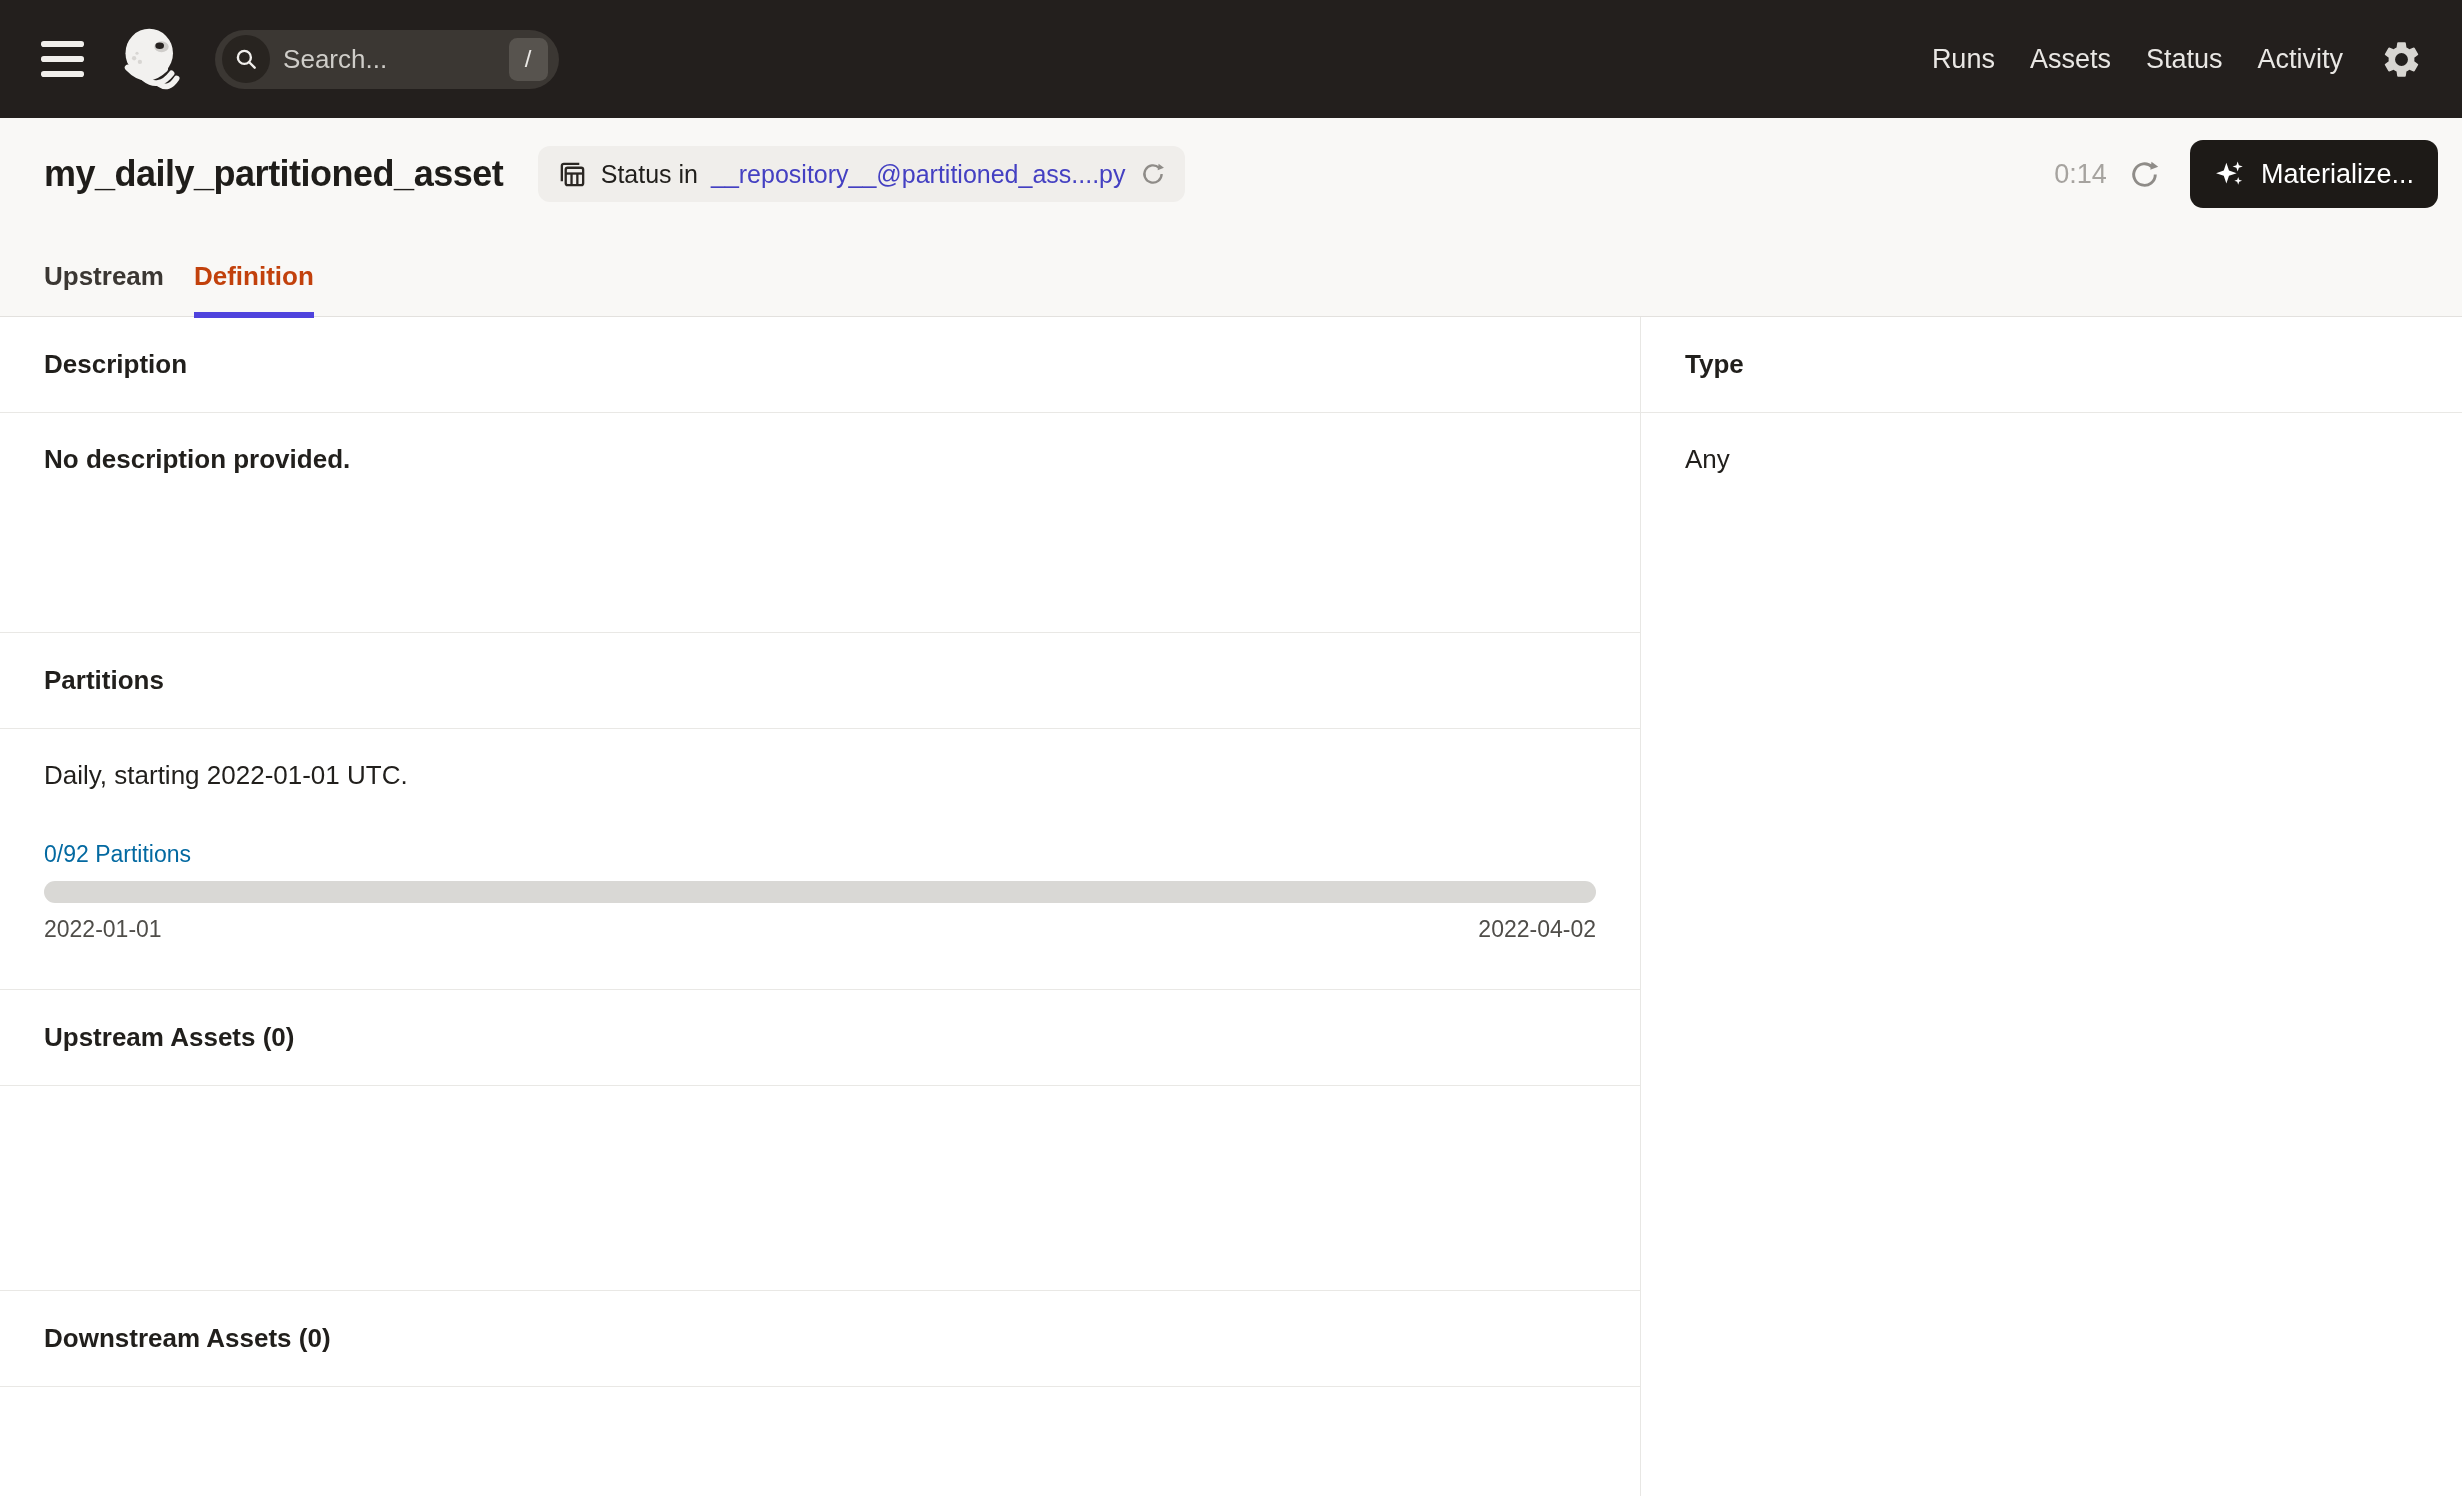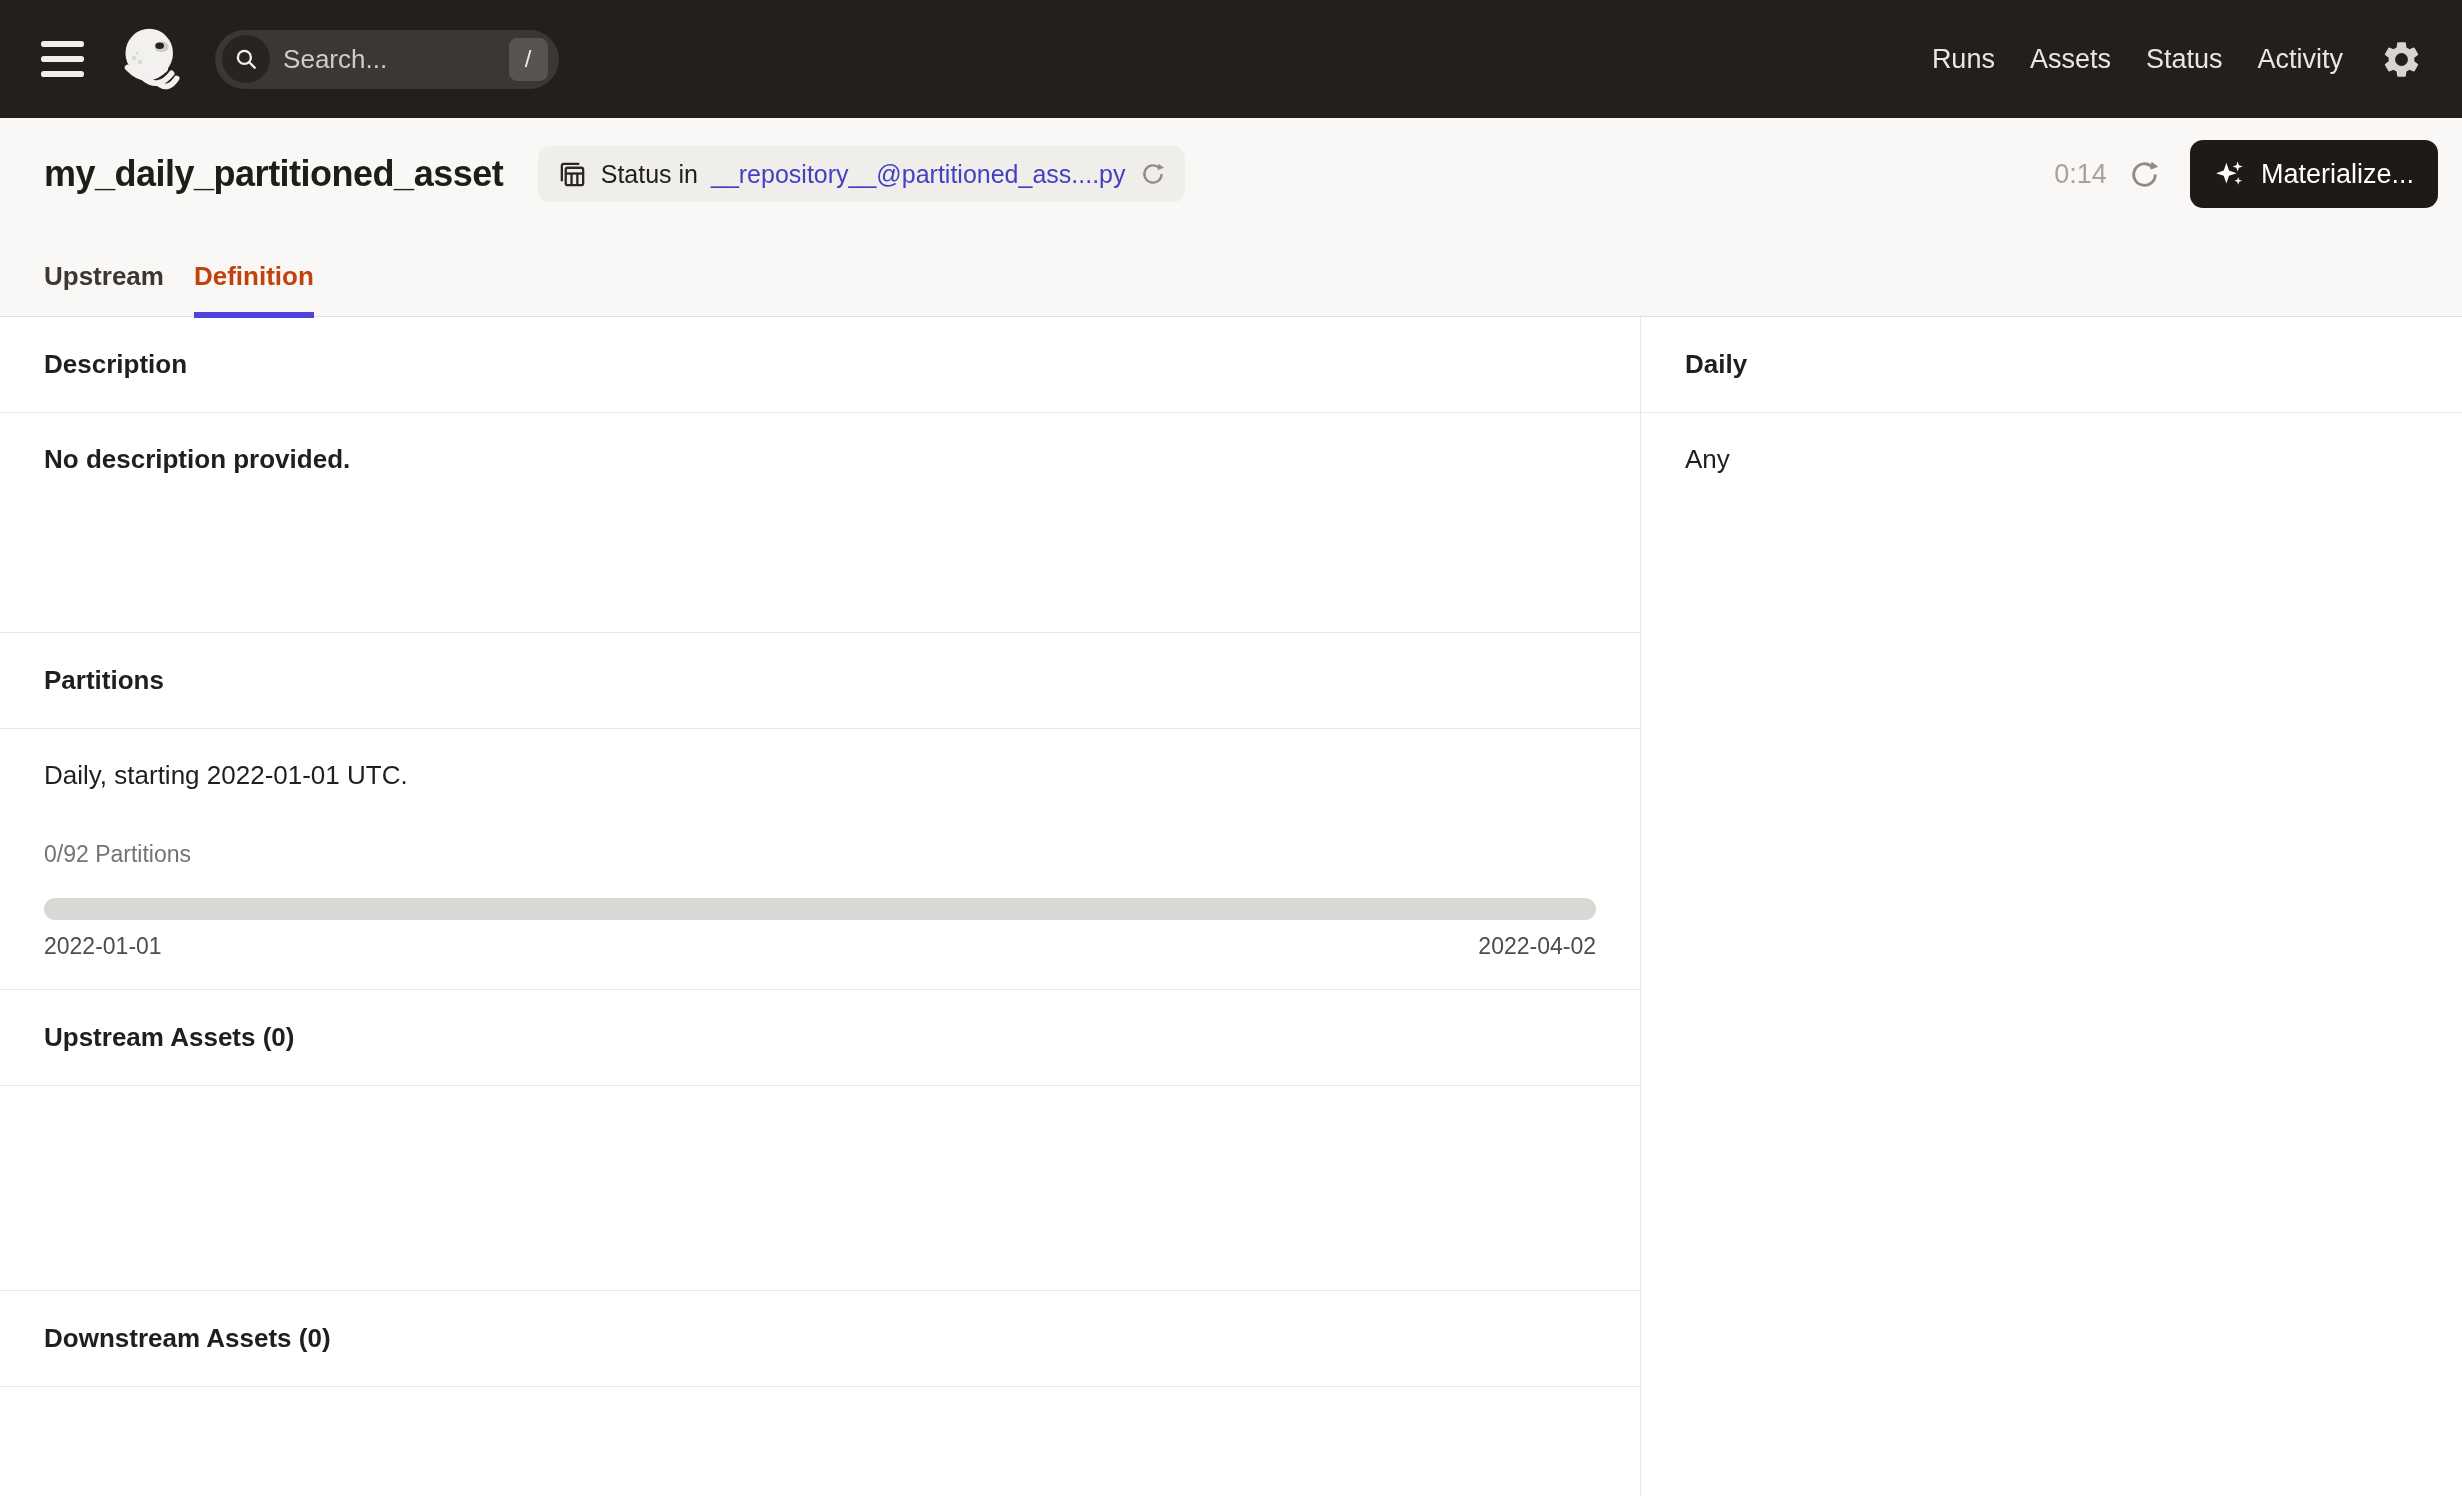--- a/index.html
+++ b/index.html
@@ -61,21 +61,21 @@
   .section-body { padding:31px 44px; font-size:26px; color:#211F1C;
                   border-bottom:1.9px solid #E9E8E5; }
   .body-desc       { height:220px;font-weight:bold; }
   .body-partitions { height:261px; }
   .body-upstream   { height:205px; }
   .body-last       { border-bottom:none; height:107px; }
   .body-type       { border-bottom:none; }
 
   
   .part-summary { margin-bottom:50px; }
-  .progress-label { font-size:23px; color:#737373; margin-bottom:30px; }
+  .progress-label { font-size:23px; color:#0369a1; margin-bottom:13px; }
   .progress-track { height:22px; background:#D9D8D5; border-radius:11px; overflow:hidden; }
   .progress-fill  { height:100%; width:0%; background:#4F43DD; border-radius:11px; }
   .progress-dates { display:flex; justify-content:space-between; margin-top:13px;
                     font-size:23px; color:#4F4D49; }
 
   svg { display:block; }
 </style>
 </head>
 <body>
 
@@ -192,18 +192,18 @@
     </div>
 
     <div class="section-header">Upstream Assets (0)</div>
     <div class="section-body body-upstream"></div>
 
     <div class="section-header">Downstream Assets (0)</div>
     <div class="section-body body-last"></div>
   </div>
 
   <div class="right-col">
-    <div class="section-header">Daily</div>
+    <div class="section-header">Type</div>
     <div class="section-body body-type">Any</div>
   </div>
 
 </main>
 
 
 </body></html>

